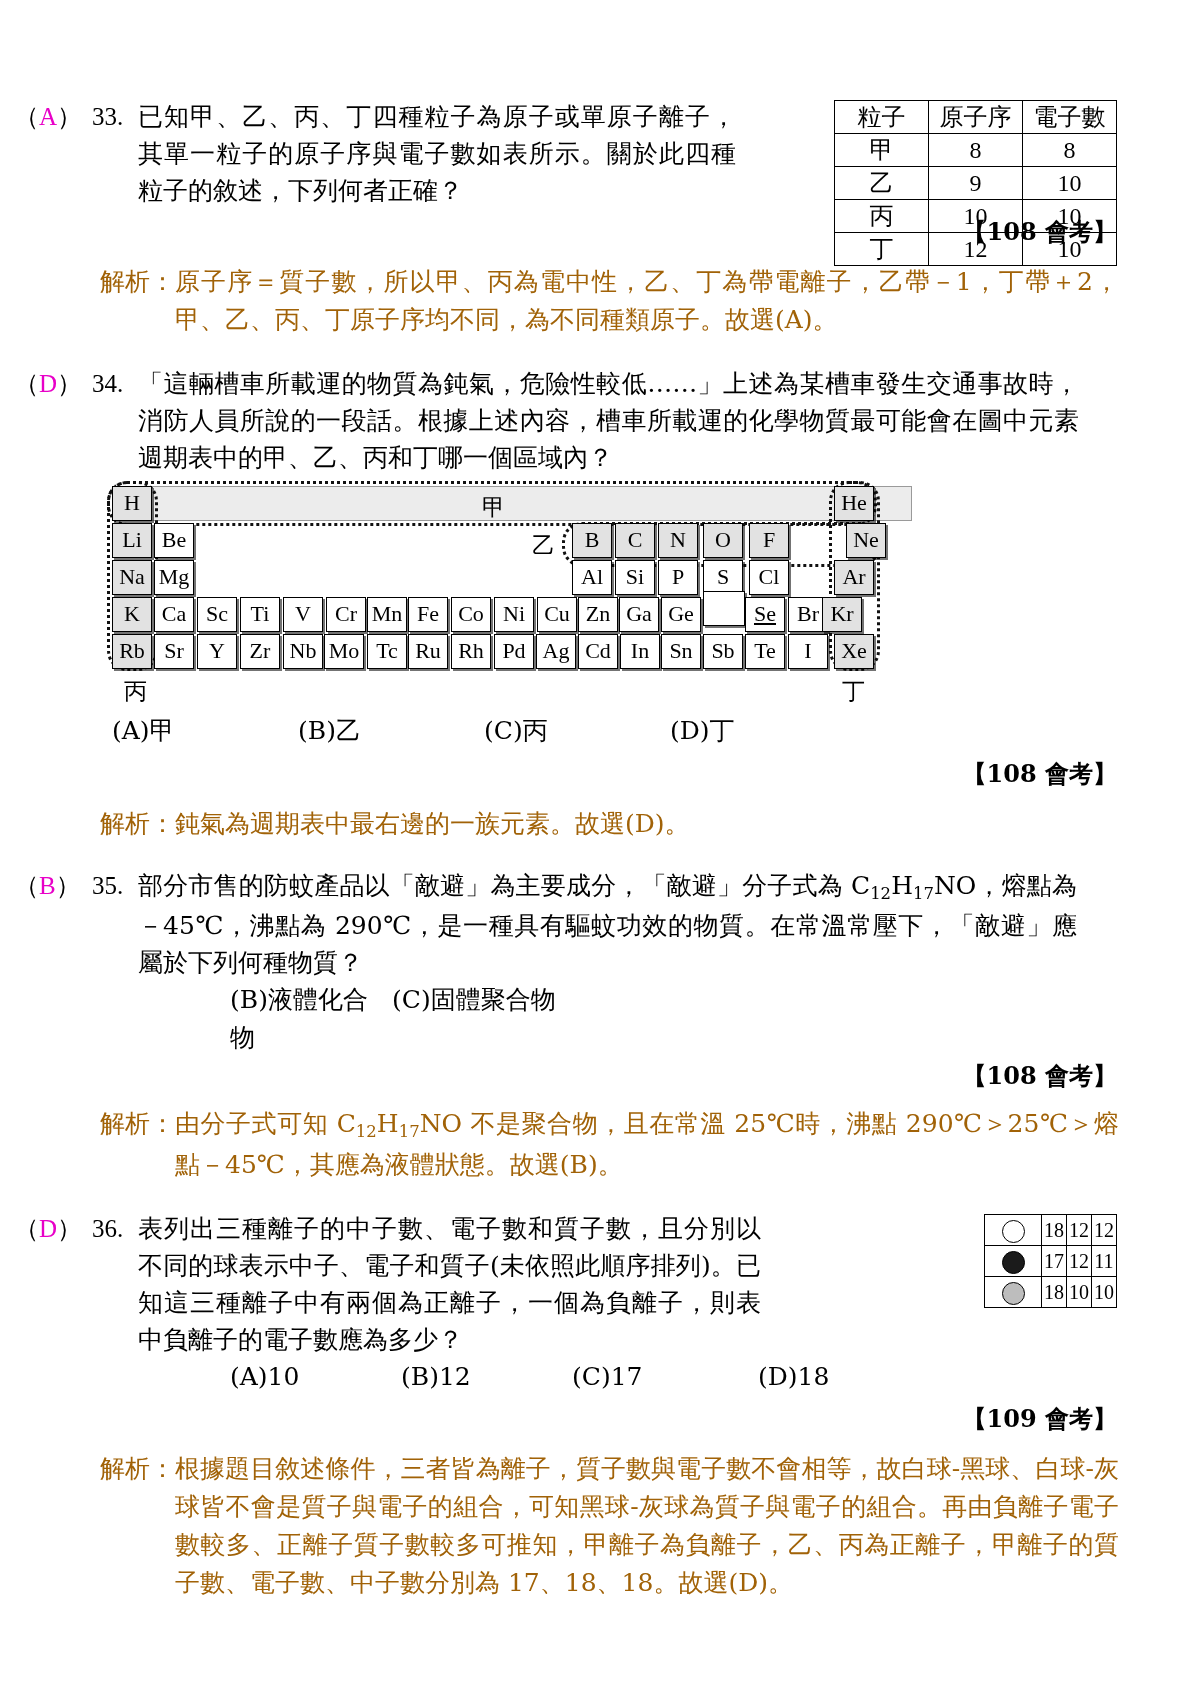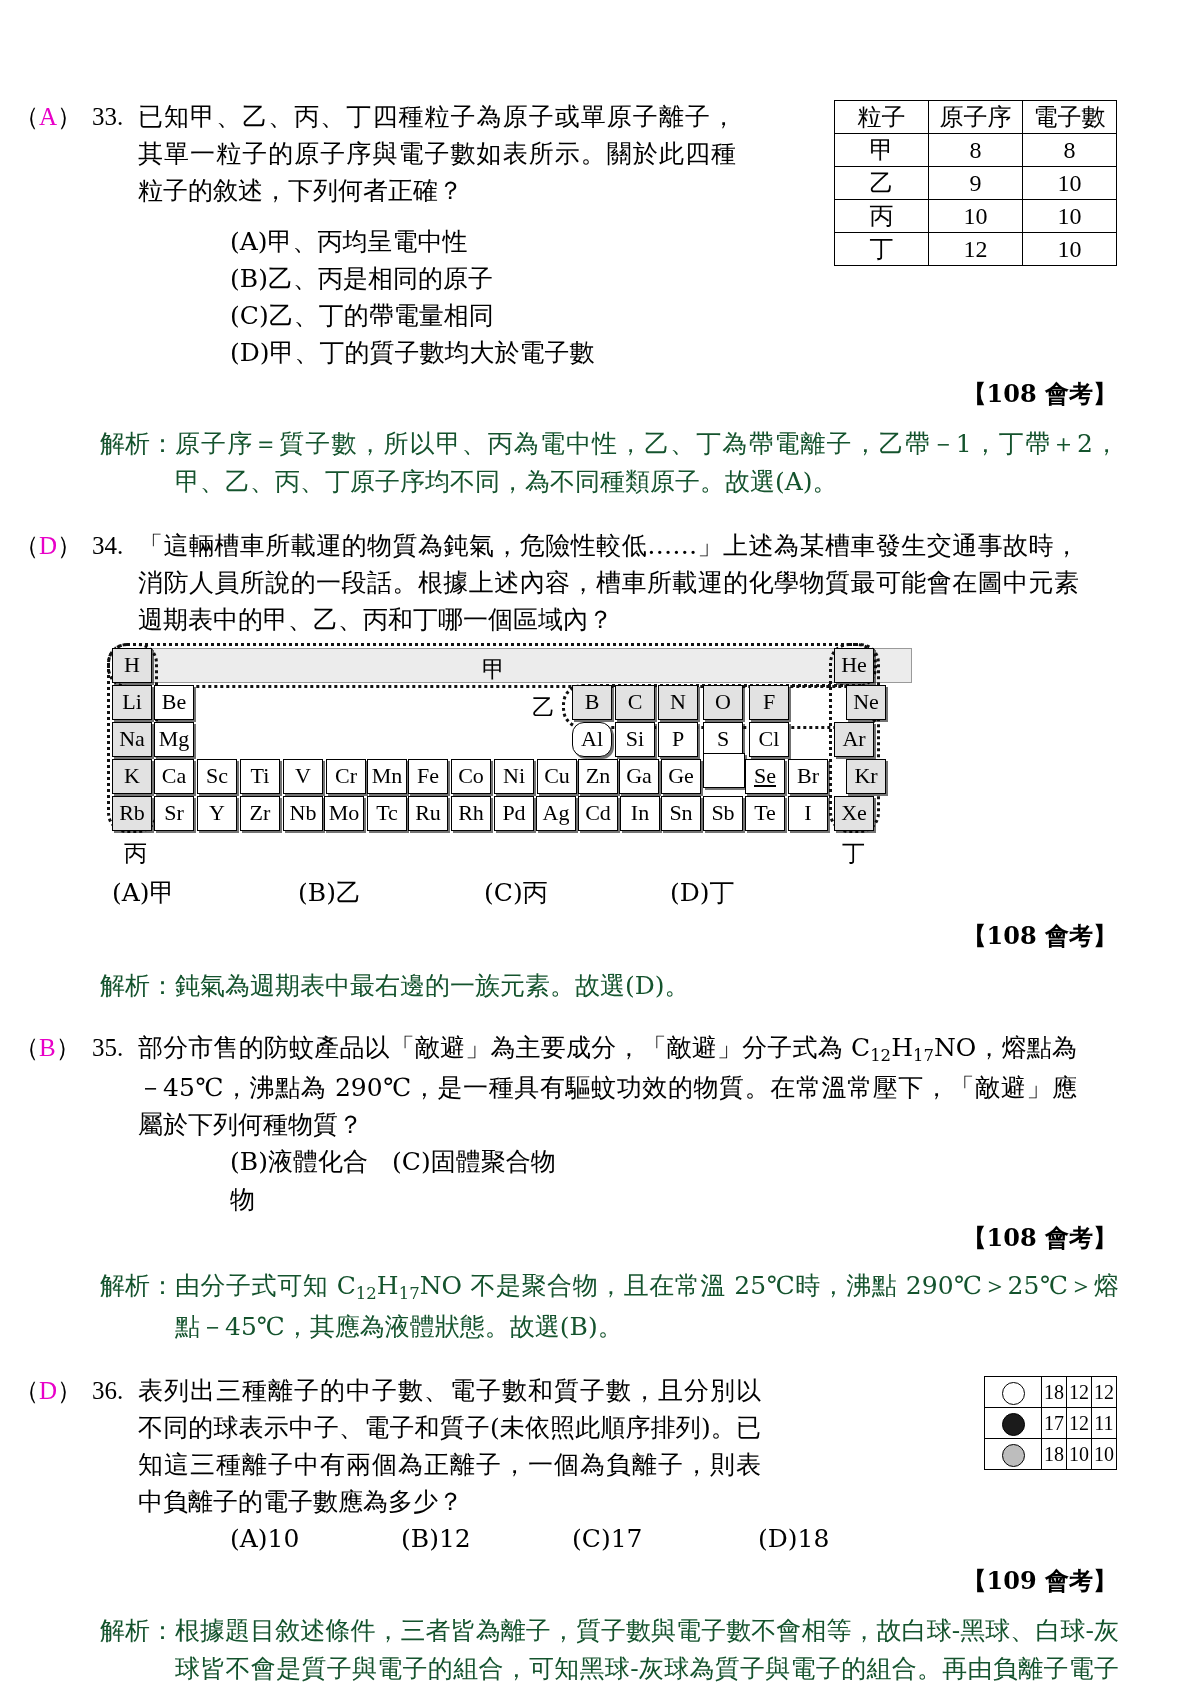--- a/index.html
+++ b/index.html
@@ -36,21 +36,21 @@
   .optline{display:flex;}
   .optline>div{font-size:25px;line-height:38px;}
   .src{
     text-align:right;font-size:24px;line-height:34px;
     font-family:"DejaVu Serif","Liberation Serif",serif;
     padding-right:74px;font-weight:bold;
   }
 
   
   .exp{
-    color:#14532d;
+    color:#a16207;
     font-size:25px;line-height:38px;
     display:flex;
     padding-left:100px;
     padding-right:72px;
   }
   .exp .lbl{flex:0 0 auto;white-space:nowrap;}
   .exp .etxt{flex:1 1 auto;text-align:justify;}
   sub{font-size:.66em;vertical-align:baseline;position:relative;top:.28em;}
 
   
@@ -153,26 +153,20 @@
 
     <div class="qrow">
       <div class="ansbox">
         <span>（</span><span class="key">A</span><span>）</span>
       </div>
       <div class="qnum">33.</div>
       <div class="qbody" style="padding-right:455px;">
         <div class="qtext">已知甲、乙、丙、丁四種粒子為原子或單原子離子，其單一粒子的原子序與電子數如表所示。關於此四種粒子的敘述，下列何者正確？</div>
       </div>
     </div>
-    <div class="opts" style="margin-left:230px;margin-top:14px;">
-      <div class="opt">(A)甲、丙均呈電中性</div>
-      <div class="opt">(B)乙、丙是相同的原子</div>
-      <div class="opt">(C)乙、丁的帶電量相同</div>
-      <div class="opt">(D)甲、丁的質子數均大於電子數</div>
-    </div>
     <div class="src" style="margin-top:6px;">【108 會考】</div>
   </div>
 
   <div class="exp" style="margin-top:14px;">
     <div class="lbl">解析：</div>
     <div class="etxt">原子序＝質子數，所以甲、丙為電中性，乙、丁為帶電離子，乙帶－1，丁帶＋2，甲、乙、丙、丁原子序均不同，為不同種類原子。故選(A)。</div>
   </div>
 
   <div class="qblock" style="margin-top:26px;">
     <div class="qrow">
@@ -213,21 +207,21 @@
         <div class="cell" style="left:42px;top:37px;">Be</div>
         <div class="cell sh" style="left:460px;top:37px;">B</div>
         <div class="cell sh" style="left:503px;top:37px;">C</div>
         <div class="cell sh" style="left:546px;top:37px;">N</div>
         <div class="cell sh" style="left:591px;top:37px;">O</div>
         <div class="cell sh" style="left:637px;top:37px;">F</div>
         <div class="cell sh" style="left:734px;top:37px;">Ne</div>
 
         <div class="cell sh" style="left:0px;top:74px;">Na</div>
         <div class="cell" style="left:42px;top:74px;">Mg</div>
-        <div class="cell" style="left:460px;top:74px;border-radius:12px;">Al</div>
+        <div class="cell" style="left:460px;top:74px;">Al</div>
         <div class="cell" style="left:503px;top:74px;">Si</div>
         <div class="cell" style="left:546px;top:74px;">P</div>
         <div class="cell" style="left:591px;top:74px;">S</div>
         <div class="cell" style="left:637px;top:74px;">Cl</div>
         <div class="cell sh" style="left:722px;top:74px;">Ar</div>
 
         <div class="cell sh" style="left:0px;top:111px;">K</div>
         <div class="cell" style="left:42px;top:111px;">Ca</div>
         <div class="cell" style="left:85px;top:111px;">Sc</div>
         <div class="cell" style="left:128px;top:111px;">Ti</div>
@@ -237,21 +231,21 @@
         <div class="cell" style="left:296px;top:111px;">Fe</div>
         <div class="cell" style="left:339px;top:111px;">Co</div>
         <div class="cell" style="left:382px;top:111px;">Ni</div>
         <div class="cell" style="left:425px;top:111px;">Cu</div>
         <div class="cell" style="left:466px;top:111px;">Zn</div>
         <div class="cell" style="left:507px;top:111px;">Ga</div>
         <div class="cell" style="left:549px;top:111px;">Ge</div>
         <div class="cell" style="left:591px;top:105px;padding-left:40px;">As</div>
         <div class="cell" style="left:633px;top:111px;text-decoration:underline;">Se</div>
         <div class="cell" style="left:676px;top:111px;">Br</div>
-        <div class="cell sh" style="left:734px;top:111px;">Kr</div>
+        <div class="cell sh" style="left:710px;top:111px;">Kr</div>
 
         <div class="cell sh" style="left:0px;top:148px;">Rb</div>
         <div class="cell" style="left:42px;top:148px;">Sr</div>
         <div class="cell" style="left:85px;top:148px;">Y</div>
         <div class="cell" style="left:128px;top:148px;">Zr</div>
         <div class="cell" style="left:171px;top:148px;">Nb</div>
         <div class="cell" style="left:212px;top:148px;">Mo</div>
         <div class="cell" style="left:255px;top:148px;">Tc</div>
         <div class="cell" style="left:296px;top:148px;">Ru</div>
         <div class="cell" style="left:339px;top:148px;">Rh</div>

